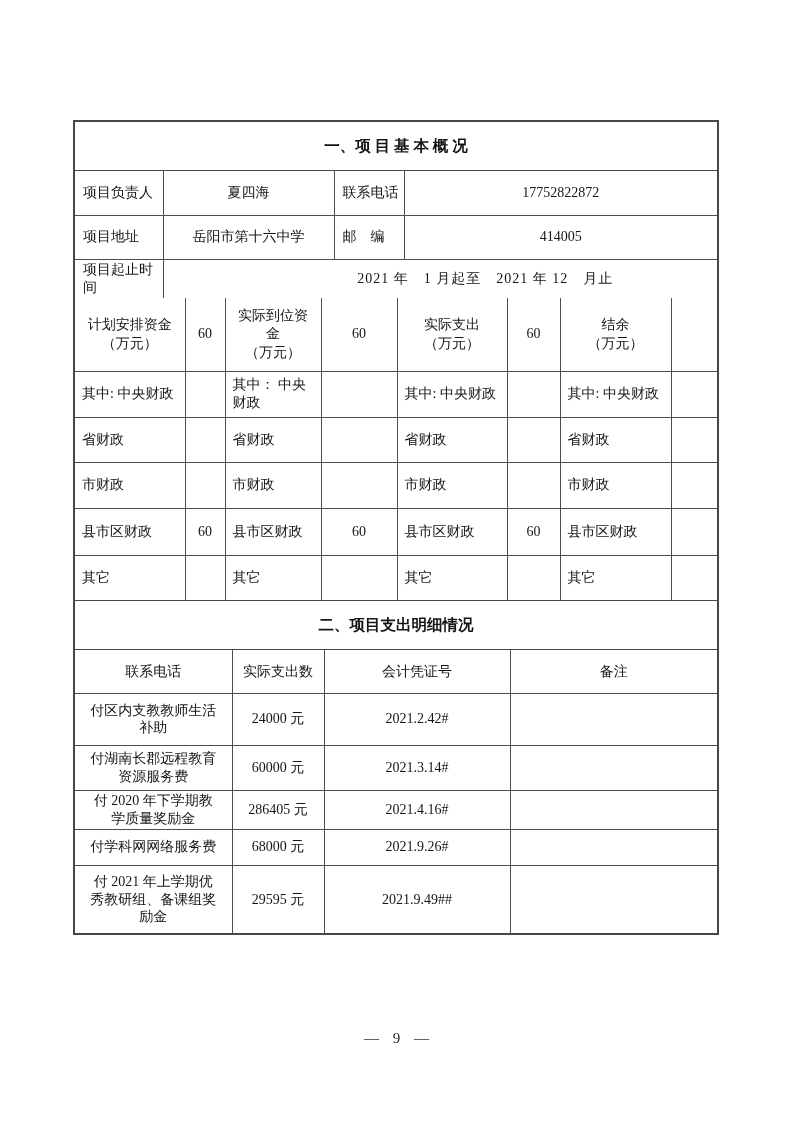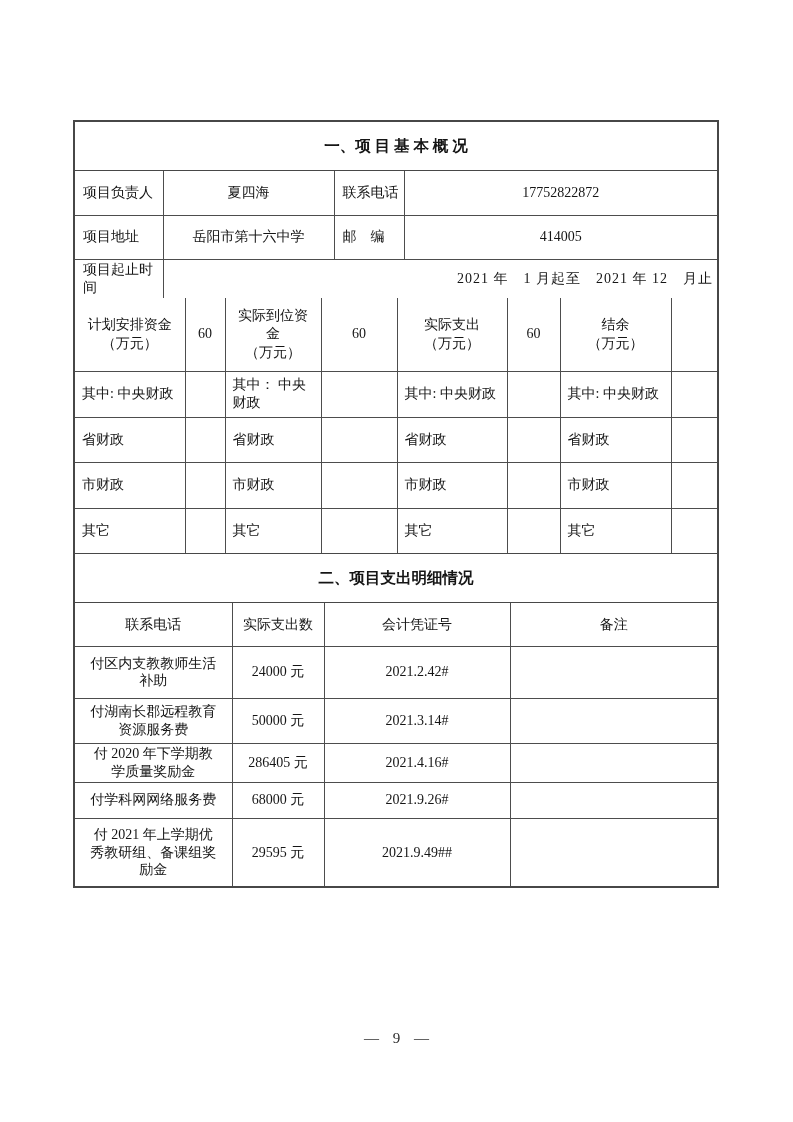--- a/index.html
+++ b/index.html
@@ -27,21 +27,21 @@
     vertical-align:middle;overflow:hidden;padding:1px 4px;
     word-break:break-all;
   }
   table tr:first-child td{border-top:none;}
   table tr:last-child td{border-bottom:none;}
   td:first-child{border-left:none;margin-left:44px;}
   td:last-child{border-right:none;}
   
   .info td.lab{text-align:left;padding-left:8px;}
   .info td.val{text-align:center;}
-  .info td.period{text-align:right;padding-left:94px;letter-spacing:1px;}
+  .info td.period{text-align:center;padding-left:94px;letter-spacing:1px;}
   
   .fund td{padding:1px 3px;}
   .fund td.fl{text-align:left;padding-left:7px;white-space:pre-line;}
   .fund td.fa{text-align:center;white-space:pre-line;}
   .fund td.fv{text-align:center;}
   
   .spend td{text-align:center;line-height:1.28;}
   .spend td.cnt{padding:1px 13px;}
   .footer{
     position:absolute;left:0;right:0;top:1030px;
@@ -134,20 +134,30 @@
     <tr style="height:46px">
       <td class="fl">市财政</td>
       <td class="fv"></td>
       <td class="fl">市财政</td>
       <td class="fv"></td>
       <td class="fl">市财政</td>
       <td class="fv"></td>
       <td class="fl">市财政</td>
       <td class="fv"></td>
     </tr>
+    <tr style="height:47px">
+      <td class="fl">县市区财政</td>
+      <td class="fv">60</td>
+      <td class="fl">县市区财政</td>
+      <td class="fv">60</td>
+      <td class="fl">县市区财政</td>
+      <td class="fv">60</td>
+      <td class="fl">县市区财政</td>
+      <td class="fv"></td>
+    </tr>
     <tr style="height:45px">
       <td class="fl">其它</td>
       <td class="fv"></td>
       <td class="fl">其它</td>
       <td class="fv"></td>
       <td class="fl">其它</td>
       <td class="fv"></td>
       <td class="fl">其它</td>
       <td class="fv"></td>
     </tr>
@@ -171,21 +181,21 @@
       <td>备注</td>
     </tr>
     <tr style="height:52px">
       <td class="cnt">付区内支教教师生活补助</td>
       <td>24000 元</td>
       <td>2021.2.42#</td>
       <td></td>
     </tr>
     <tr style="height:45px">
       <td class="cnt">付湖南长郡远程教育资源服务费</td>
-      <td>50000 元</td>
+      <td>60000 元</td>
       <td>2021.3.14#</td>
       <td></td>
     </tr>
     <tr style="height:38px">
       <td class="cnt">付 2020 年下学期教学质量奖励金</td>
       <td>286405 元</td>
       <td>2021.4.16#</td>
       <td></td>
     </tr>
     <tr style="height:36px">

